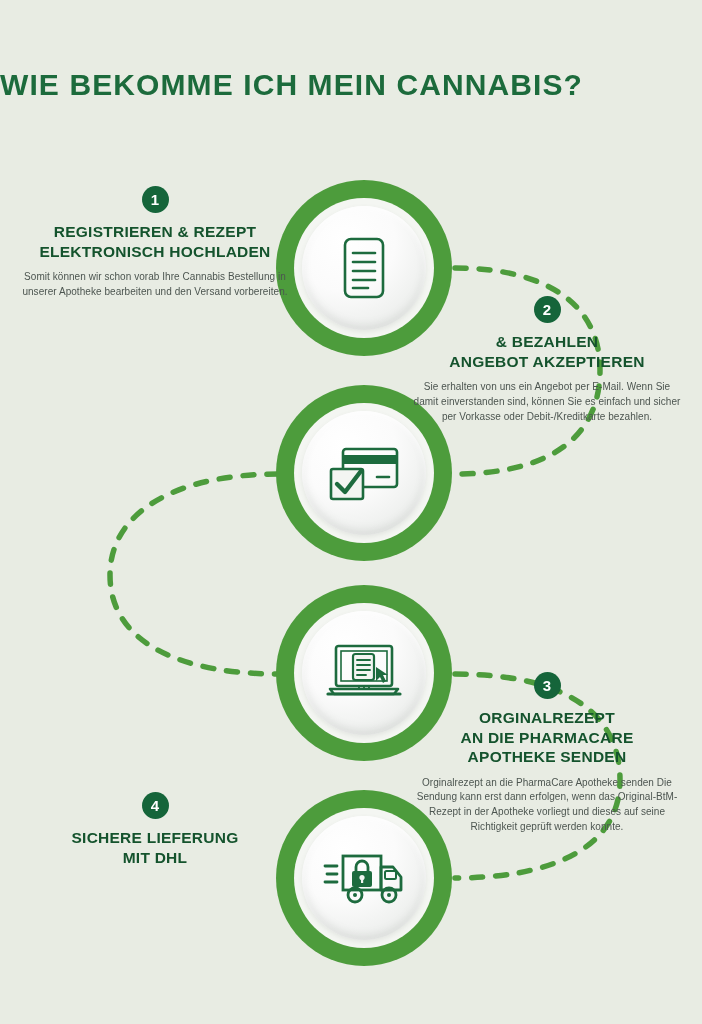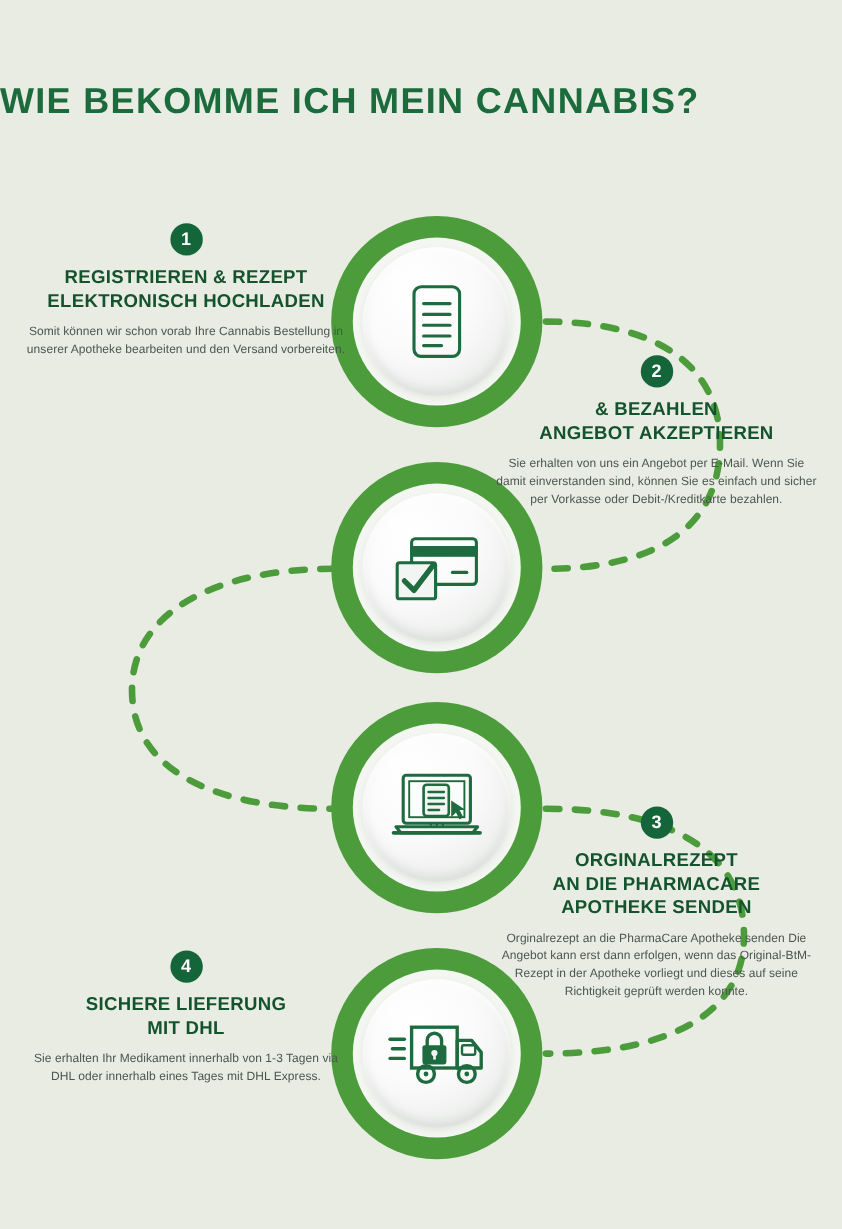--- a/index.html
+++ b/index.html
@@ -245,25 +245,24 @@
     <div class="step-body">Sie erhalten von uns ein Angebot per E-Mail. Wenn Sie damit einverstanden sind, können Sie es einfach und sicher per Vorkasse oder Debit-/Kreditkarte bezahlen.</div>
   </div>
 
   <div class="step-text right t3">
     <div class="badge">3</div>
     <div class="step-heading">
       <div>ORGINALREZEPT</div>
       <div>AN DIE PHARMACARE</div>
       <div>APOTHEKE SENDEN</div>
     </div>
-    <div class="step-body">Orginalrezept an die PharmaCare Apotheke senden Die Angebot kann erst dann erfolgen, wenn das Original-BtM-Rezept in der Apotheke vorliegt und dieses auf seine Richtigkeit geprüft werden konnte.</div>
+    <div class="step-body">Orginalrezept an die PharmaCare Apotheke senden Die Sendung kann erst dann erfolgen, wenn das Original-BtM-Rezept in der Apotheke vorliegt und dieses auf seine Richtigkeit geprüft werden konnte.</div>
   </div>
 
   <div class="step-text left t4">
     <div class="badge">4</div>
     <div class="step-heading">
       <div>SICHERE LIEFERUNG</div>
       <div>MIT DHL</div>
     </div>
-    <div class="step-body">Sie erhalten Ihr Medikament innerhalb von 1-3 Tagen via DHL oder innerhalb eines Tages mit DHL Express.</div>
   </div>
 
 </div>
 
 </body></html>

